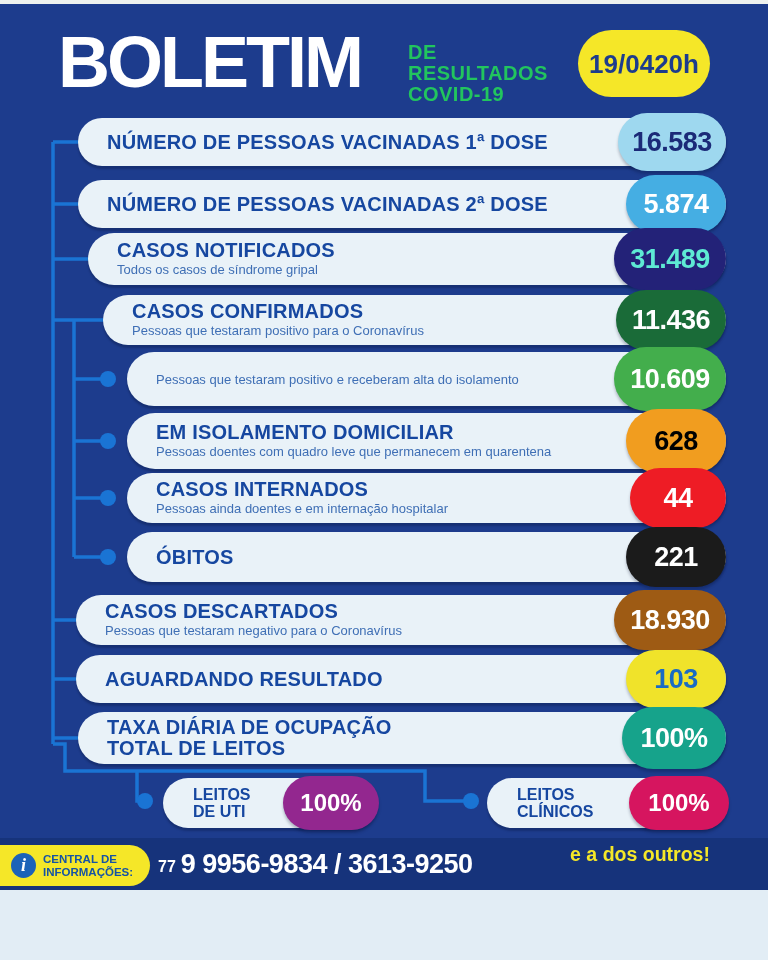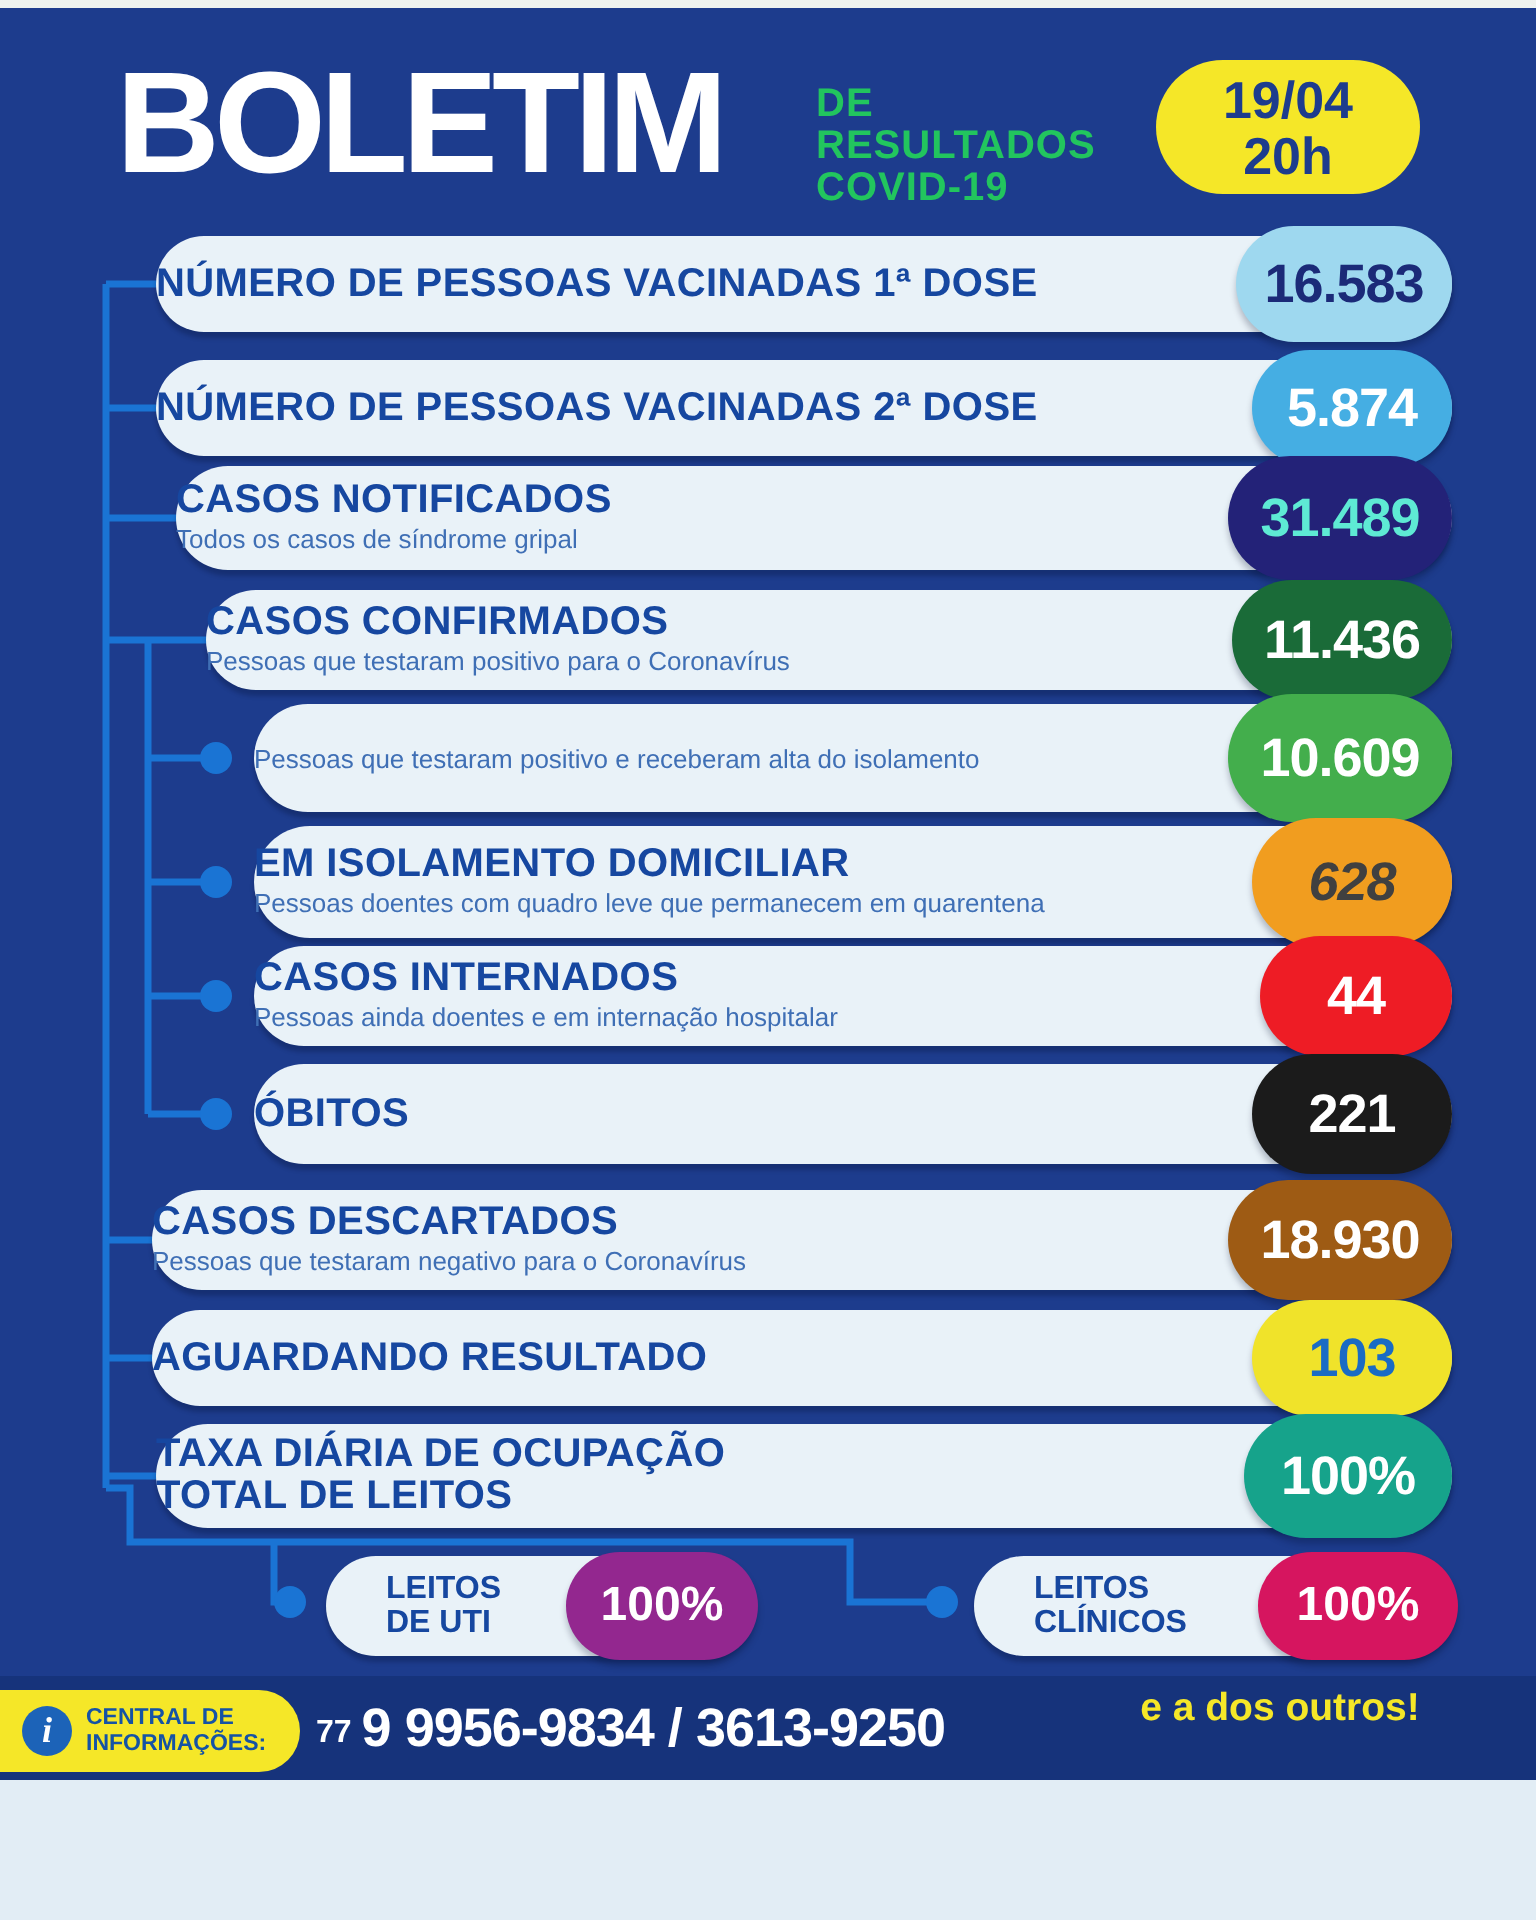--- a/index.html
+++ b/index.html
@@ -7,29 +7,29 @@
     background:#1d3c8d;font-family:"Liberation Sans",sans-serif;}
   .top-edge{position:absolute;left:0;top:0;width:768px;height:4px;background:#eef2ef;}
 
   
   .main-title{position:absolute;left:58px;top:26px;font-size:72px;font-weight:900;
     letter-spacing:-3px;color:#ffffff;line-height:1;}
   .sub-title{position:absolute;left:408px;top:42px;color:#22c55e;font-weight:900;
     font-size:20px;line-height:21px;letter-spacing:0.5px;}
   .date-pill{position:absolute;left:578px;top:30px;width:132px;height:67px;border-radius:34px;
     background:#f5e728;color:#1d3c8d;font-weight:900;font-size:26px;line-height:28px;
-    display:flex;flex-direction:column;align-items:center;justify-content:center;}
+    display:flex;flex-direction:row;align-items:center;justify-content:center;}
 
   
   .connectors{position:absolute;left:0;top:0;}
 
   
   .card{position:absolute;background:#e9f2f8;border-radius:28px;
     box-shadow:0 3px 2px rgba(0,10,40,.25);display:flex;align-items:center;}
-  .card-text{padding-right:120px;}
+  .card-text{padding-left:29px;padding-right:120px;}
   .card-title{font-size:20px;font-weight:900;color:#1647a0;letter-spacing:0.2px;line-height:21px;white-space:nowrap;}
   .card-sub{font-size:13px;font-weight:400;color:#3f6fb5;line-height:14.5px;max-width:455px;margin-top:2px;}
   .badge{position:absolute;right:0;border-radius:34px;display:flex;align-items:center;justify-content:center;
     font-weight:900;font-size:27px;letter-spacing:-0.5px;box-shadow:0 3px 3px rgba(0,10,40,.25);}
 
   
   .bed-pill{position:absolute;top:778px;height:50px;background:#e9f2f8;border-radius:27px;
     display:flex;align-items:center;box-shadow:0 3px 2px rgba(0,10,40,.25);}
   .bed-label{padding-left:30px;font-size:16px;font-weight:900;color:#1647a0;line-height:17px;}
   .bed-badge{position:absolute;right:-2px;top:-2px;height:54px;border-radius:28px;
@@ -133,21 +133,21 @@
       <div class="card-sub" style="max-width:430px">Pessoas que testaram positivo e receberam alta do isolamento</div>
     </div>
     <div class="badge" style="width: 112px; height: 64px; top: -5px; background: rgb(67, 174, 76); color: rgb(255, 255, 255);">10.609</div>
   </div>
 
   <div class="card" style="left:127px;top:413px;width:599px;height:56px">
     <div class="card-text">
       <div class="card-title">EM ISOLAMENTO DOMICILIAR</div>
       <div class="card-sub" style="max-width:420px">Pessoas doentes com quadro leve que permanecem em quarentena</div>
     </div>
-    <div class="badge" style="width: 100px; height: 64px; top: -4px; background: rgb(241, 157, 31); color: #404040; font-style: italic;">628</div>
+    <div class="badge" style="width: 100px; height: 64px; top: -4px; background: rgb(241, 157, 31); color: #000000;">628</div>
   </div>
 
   <div class="card" style="left:127px;top:473px;width:599px;height:50px">
     <div class="card-text">
       <div class="card-title">CASOS INTERNADOS</div>
       <div class="card-sub">Pessoas ainda doentes e em internação hospitalar</div>
     </div>
     <div class="badge" style="width: 96px; height: 60px; top: -5px; background: rgb(238, 28, 37); color: rgb(255, 255, 255);">44</div>
   </div>
 

